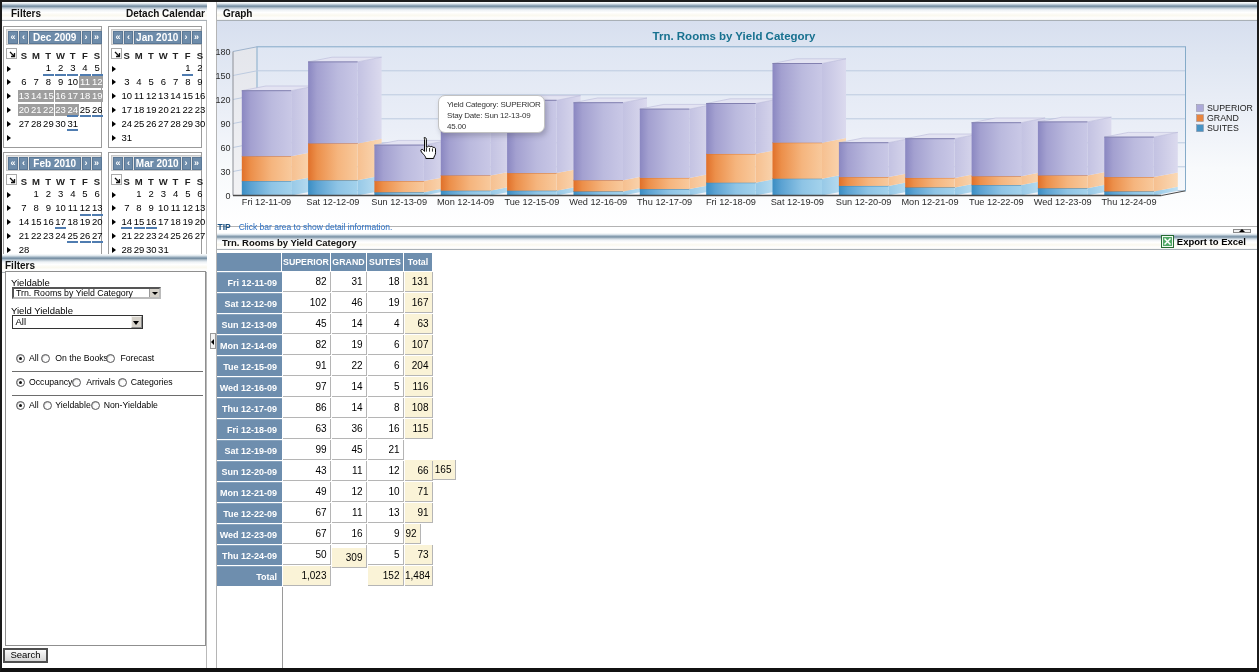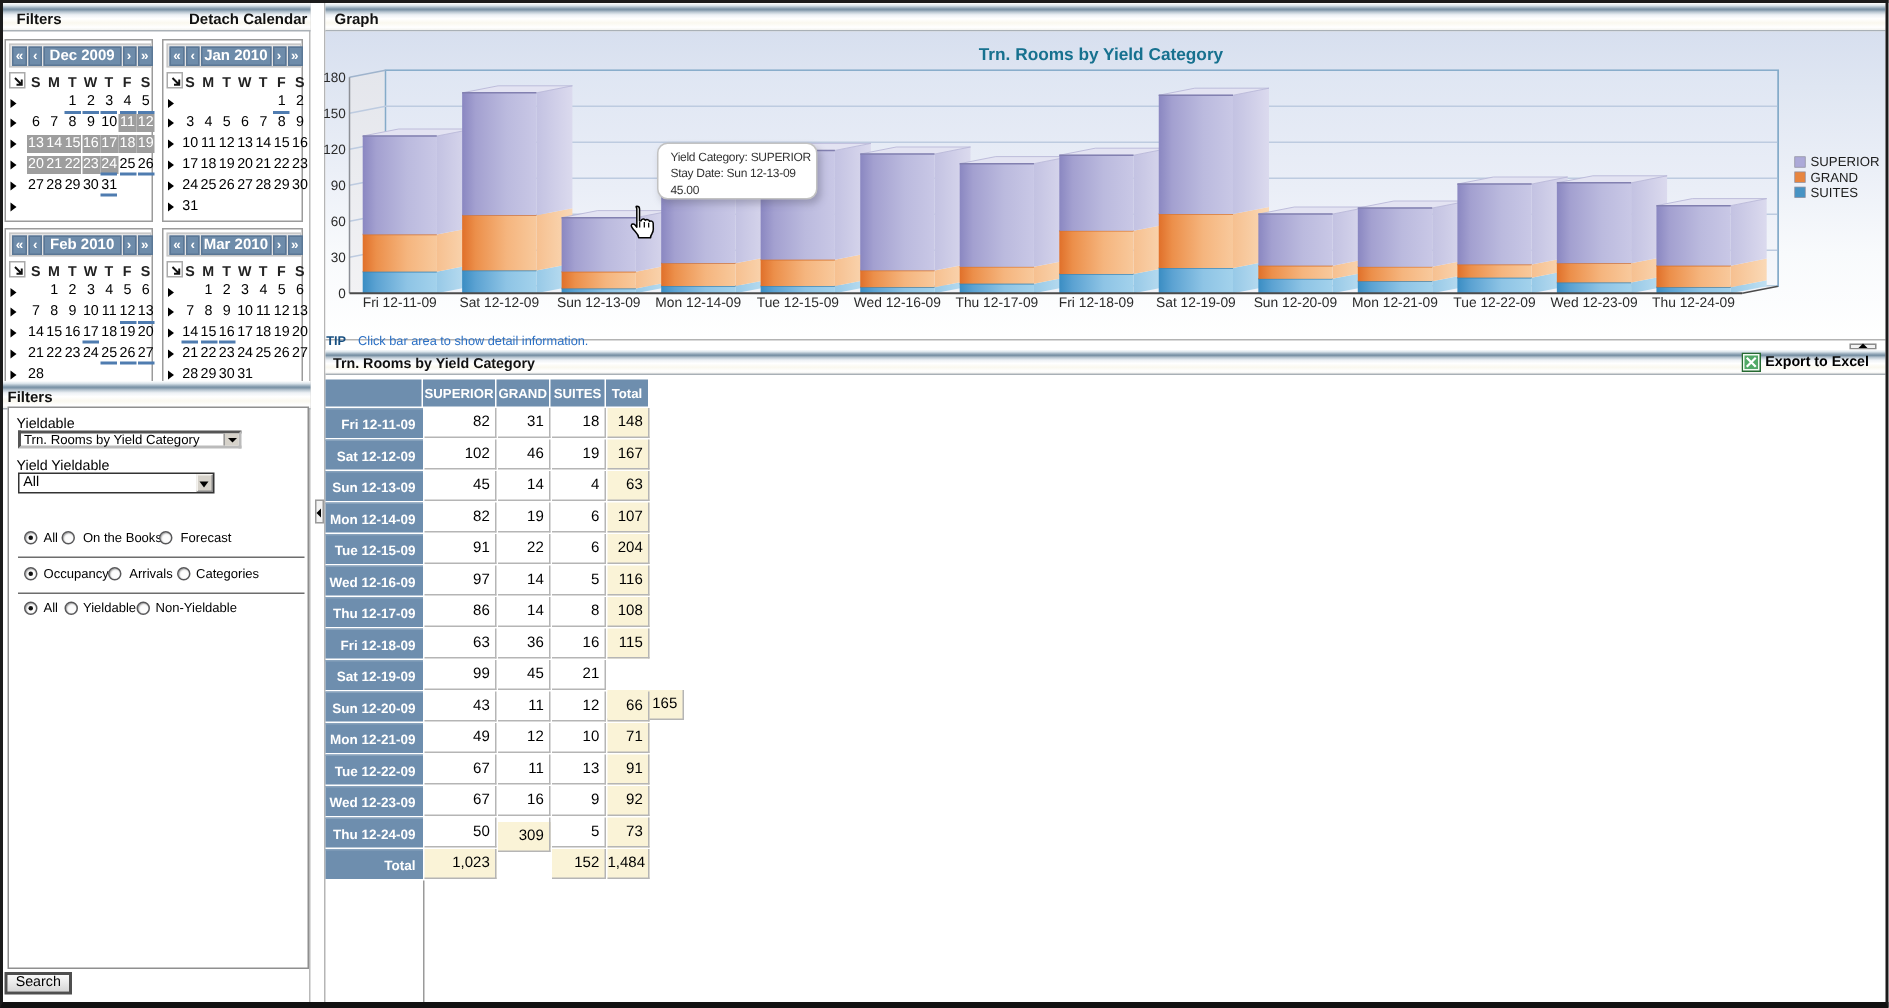--- a/index.html
+++ b/index.html
@@ -619,21 +619,21 @@
  </div>
  <div class="th" style="left:217px;top:253px;width:64px;height:18px"></div>
 <div class="th thc" style="left:282px;top:253px;width:48px;height:18px">SUPERIOR</div>
 <div class="th thc" style="left:331px;top:253px;width:35px;height:18px">GRAND</div>
 <div class="th thc" style="left:367px;top:253px;width:36px;height:18px">SUITES</div>
 <div class="th thc" style="left:404px;top:253px;width:28px;height:18px">Total</div>
 <div class="tl" style="left:217px;top:272px;width:65px;height:20px">Fri 12-11-09</div>
 <div class="td" style="left:283px;top:272px;width:48px;height:20px">82</div>
 <div class="td" style="left:332px;top:272px;width:35px;height:20px">31</div>
 <div class="td" style="left:368px;top:272px;width:36px;height:20px">18</div>
-<div class="td tot" style="left:405px;top:272px;width:28px;height:20px">148</div>
+<div class="td tot" style="left:405px;top:272px;width:28px;height:20px">131</div>
 <div class="tl" style="left:217px;top:293px;width:65px;height:20px">Sat 12-12-09</div>
 <div class="td" style="left:283px;top:293px;width:48px;height:20px">102</div>
 <div class="td" style="left:332px;top:293px;width:35px;height:20px">46</div>
 <div class="td" style="left:368px;top:293px;width:36px;height:20px">19</div>
 <div class="td tot" style="left:405px;top:293px;width:28px;height:20px">167</div>
 <div class="tl" style="left:217px;top:314px;width:65px;height:20px">Sun 12-13-09</div>
 <div class="td" style="left:283px;top:314px;width:48px;height:20px">45</div>
 <div class="td" style="left:332px;top:314px;width:35px;height:20px">14</div>
 <div class="td" style="left:368px;top:314px;width:36px;height:20px">4</div>
 <div class="td tot" style="left:405px;top:314px;width:28px;height:20px">63</div>
@@ -679,21 +679,21 @@
 <div class="td tot" style="left:405px;top:482px;width:28px;height:20px">71</div>
 <div class="tl" style="left:217px;top:503px;width:65px;height:20px">Tue 12-22-09</div>
 <div class="td" style="left:283px;top:503px;width:48px;height:20px">67</div>
 <div class="td" style="left:332px;top:503px;width:35px;height:20px">11</div>
 <div class="td" style="left:368px;top:503px;width:36px;height:20px">13</div>
 <div class="td tot" style="left:405px;top:503px;width:28px;height:20px">91</div>
 <div class="tl" style="left:217px;top:524px;width:65px;height:20px">Wed 12-23-09</div>
 <div class="td" style="left:283px;top:524px;width:48px;height:20px">67</div>
 <div class="td" style="left:332px;top:524px;width:35px;height:20px">16</div>
 <div class="td" style="left:368px;top:524px;width:36px;height:20px">9</div>
-<div class="td tot" style="left:405px;top:524px;width:28px;height:20px">92</div>
+<div class="td tot" style="left:405px;top:524px;width:16px;height:20px">92</div>
 <div class="tl" style="left:217px;top:545px;width:65px;height:20px">Thu 12-24-09</div>
 <div class="td" style="left:283px;top:545px;width:48px;height:20px">50</div>
 <div class="td" style="left:332px;top:545px;width:35px;height:20px">18</div>
 <div class="td" style="left:368px;top:545px;width:36px;height:20px">5</div>
 <div class="td tot" style="left:405px;top:545px;width:28px;height:20px">73</div>
 <div class="tl" style="left:217px;top:566px;width:65px;height:20px">Total</div>
 <div class="td tot" style="left:283px;top:566px;width:48px;height:20px">1,023</div>
 <div class="td tot" style="left:332px;top:548px;width:35px;height:20px">309</div>
 <div class="td tot" style="left:368px;top:566px;width:36px;height:20px">152</div>
 <div class="td tot" style="left:405px;top:566px;width:28px;height:20px">1,484</div>

